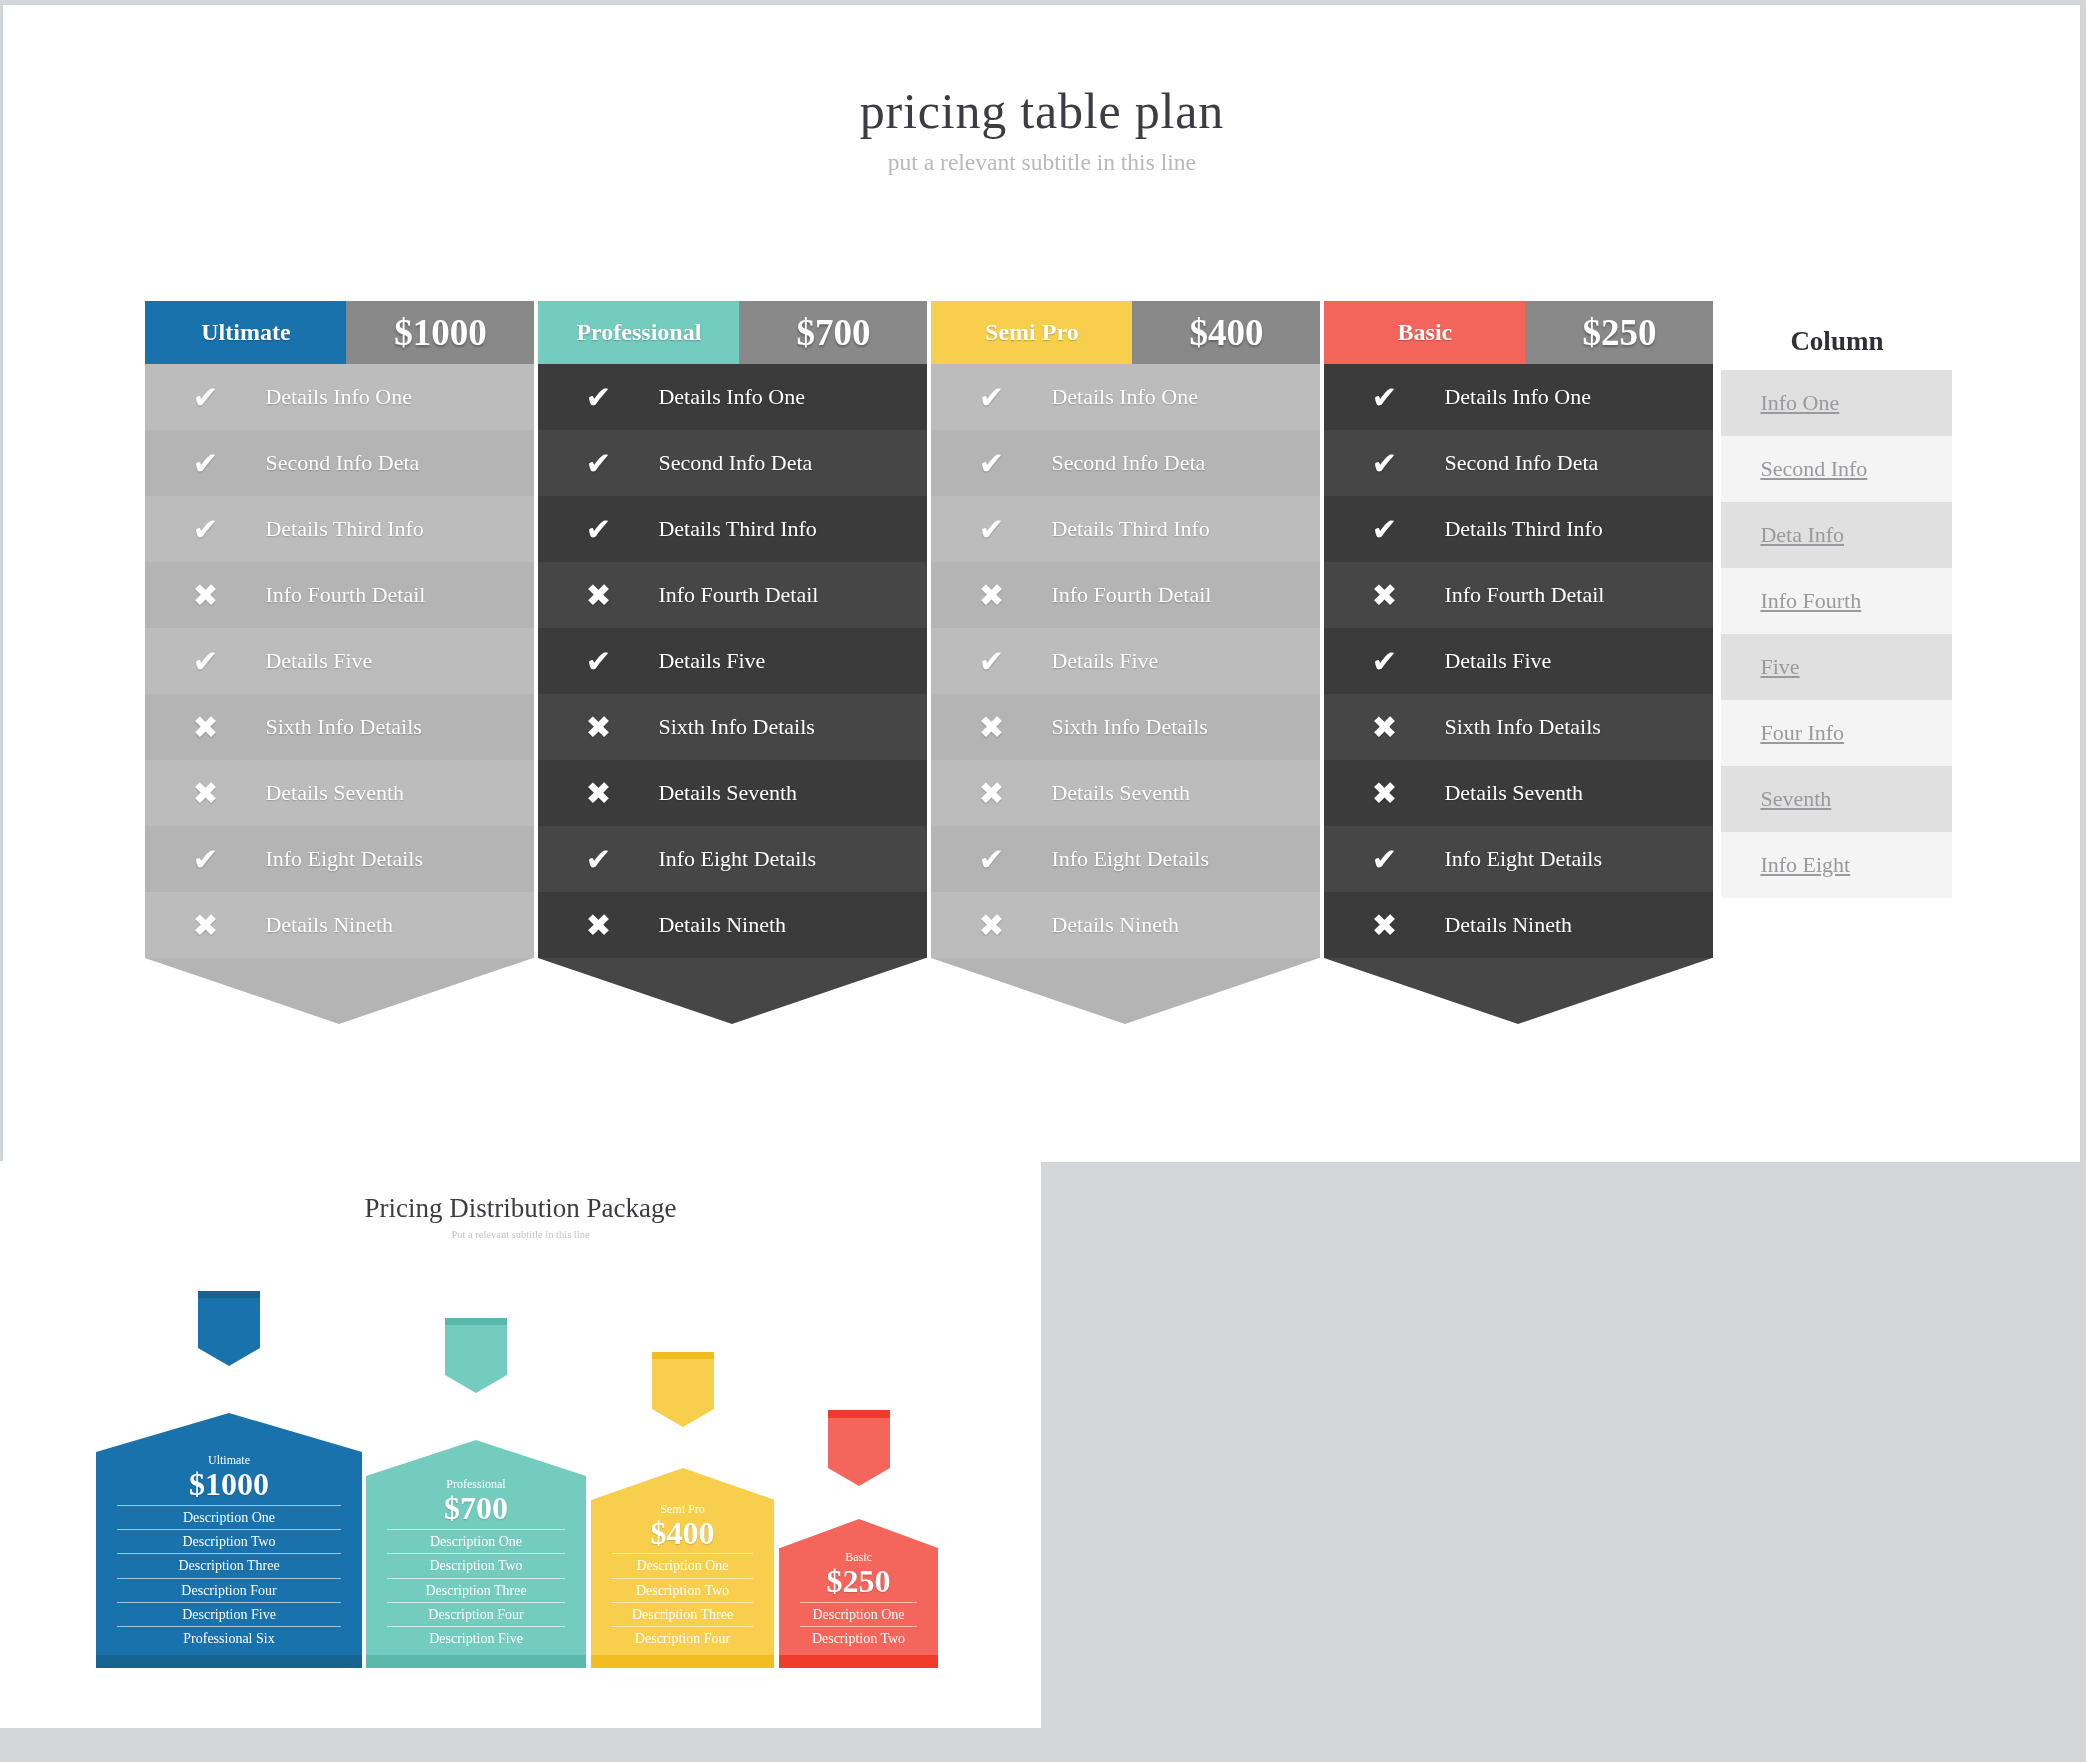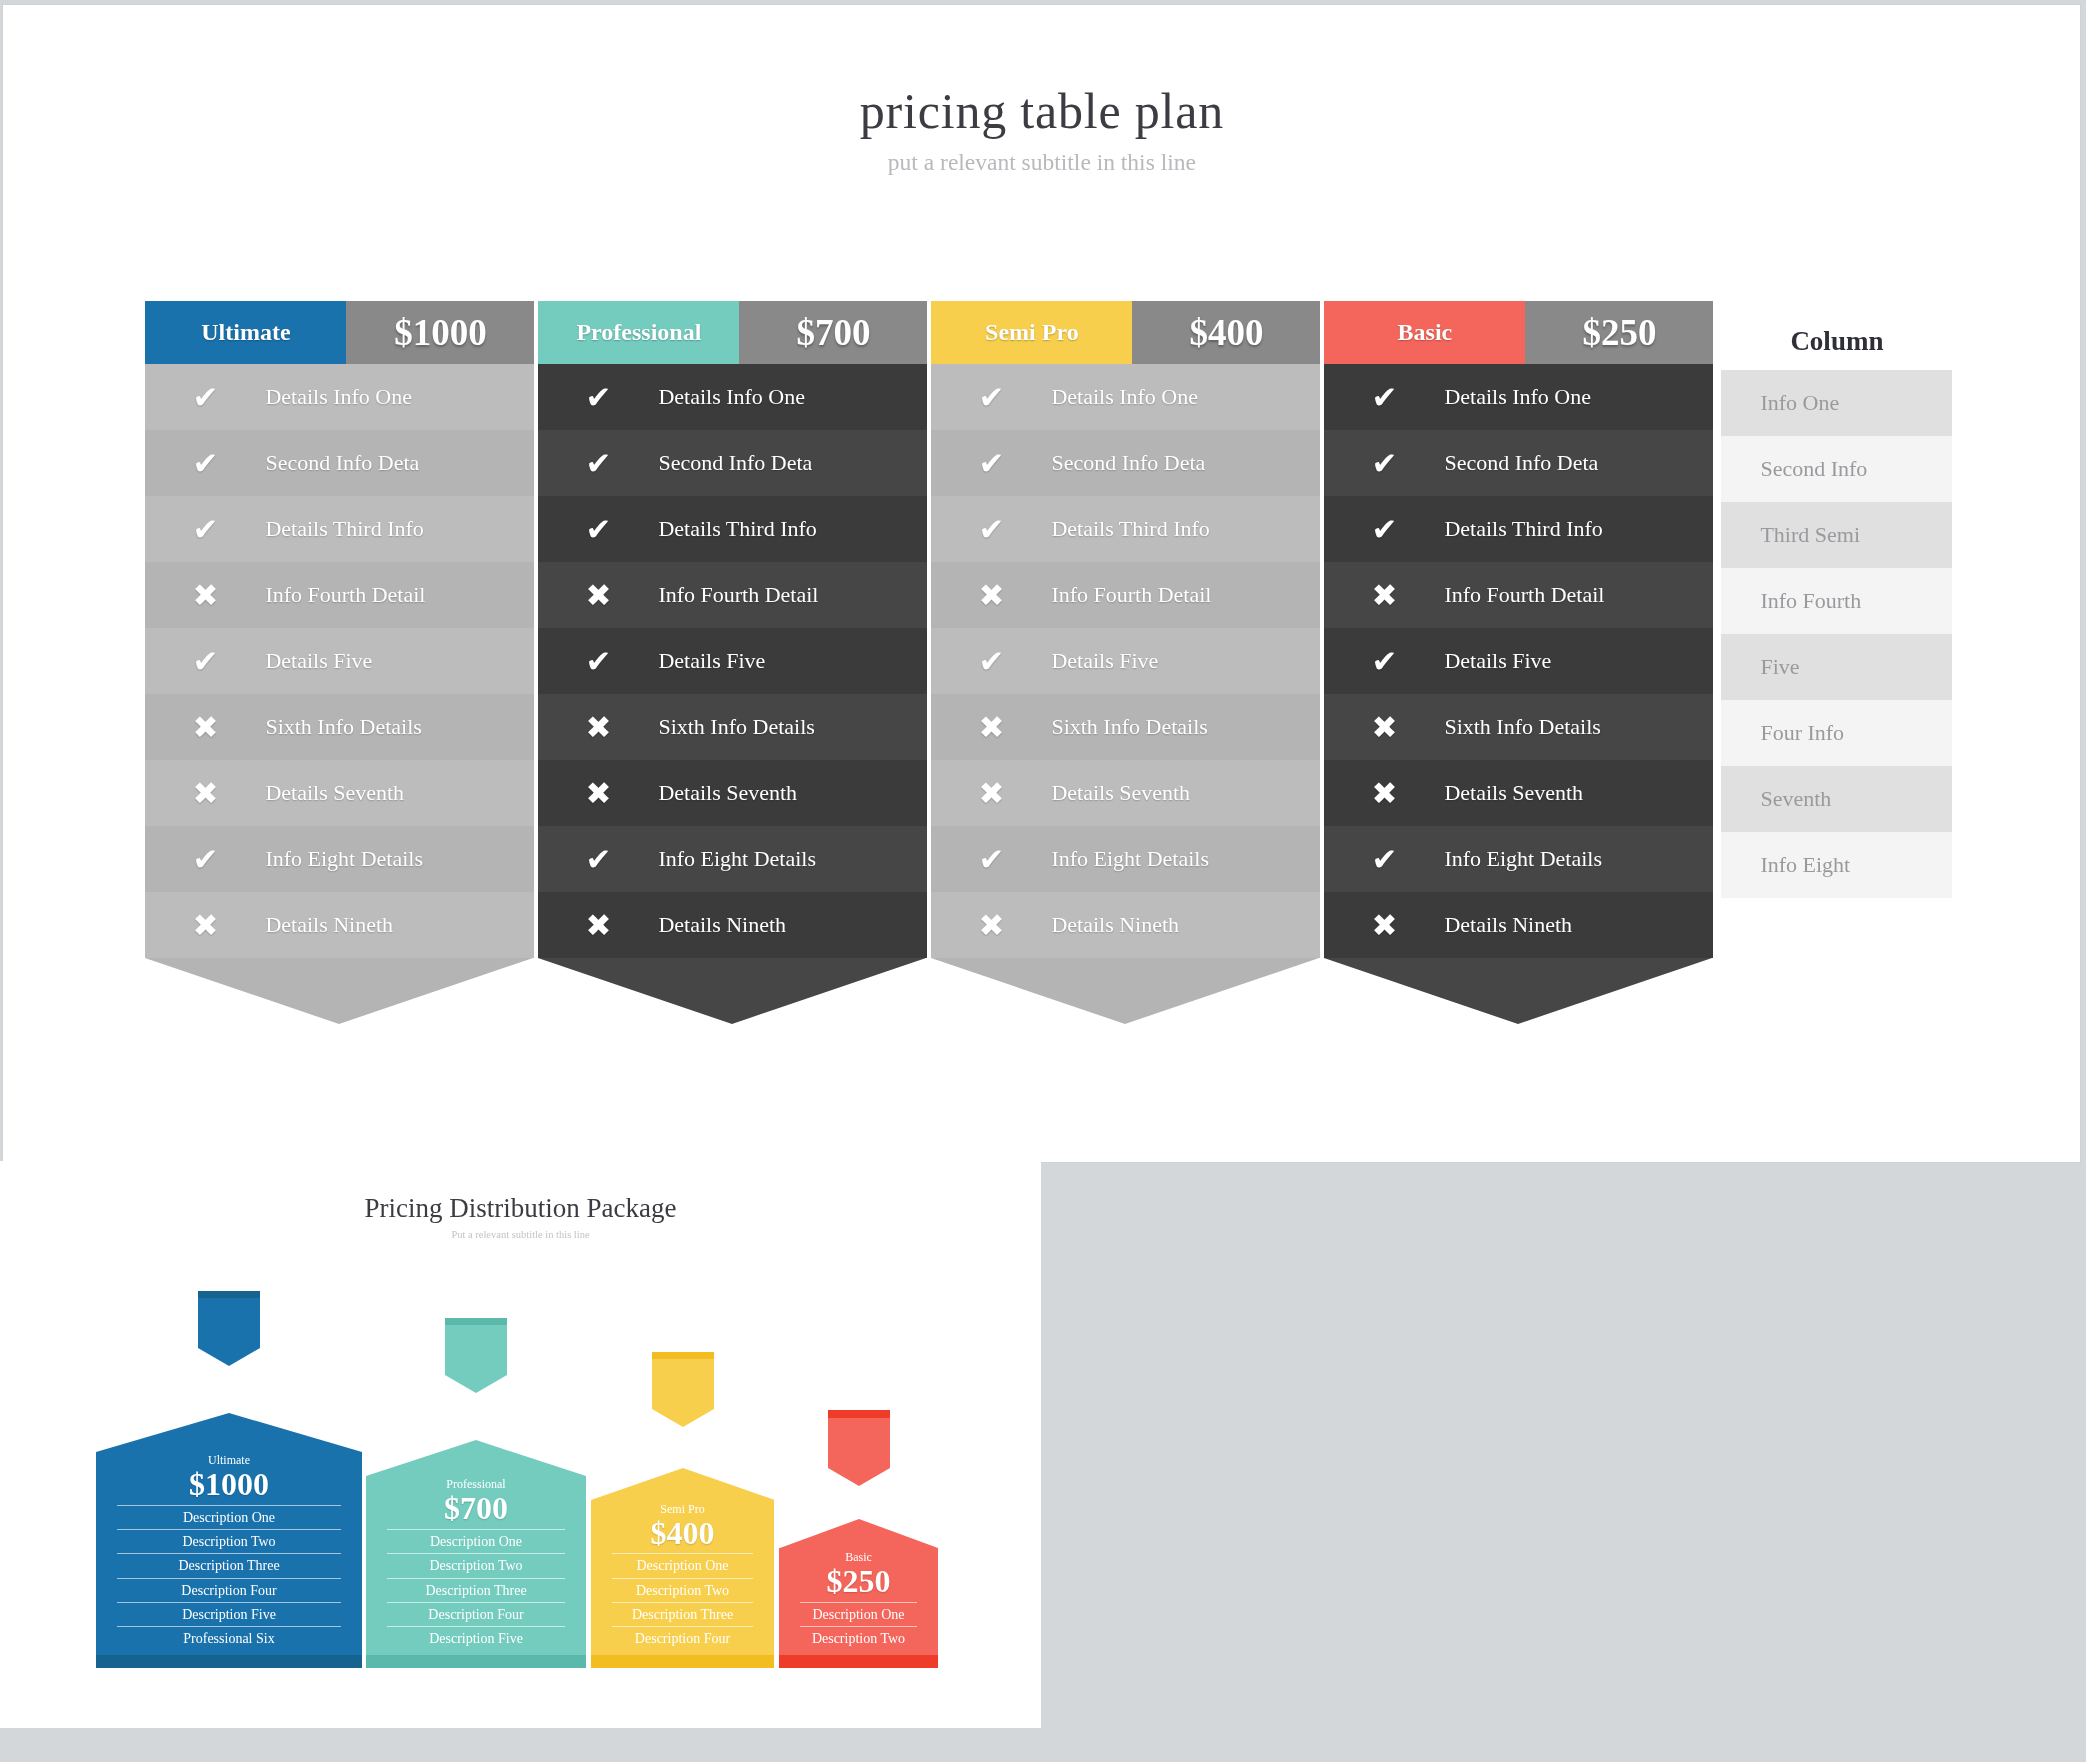--- a/index.html
+++ b/index.html
@@ -125,20 +125,21 @@
     font-weight: bold;
     color: #2f2f38;
     font-family: Liberation Serif, serif;
   }
   .column-row {
     height: 66px;
     display: flex; align-items: center;
     padding-left: 39px;
     font-size: 22px;
     color: #9a9a9e;
+    text-decoration: underline;
   }
   .column-row:nth-child(odd)  { background: #e0e0e0; }
   .column-row:nth-child(even) { background: #f4f4f4; }
 
   
   #slide-two {
     position: absolute;
     left: 0px;
     top: 1161px;
     width: 1041px;
@@ -402,21 +403,21 @@
         </div>
         <div class="plan-tail"></div>
       </div>
     </div>
 
   <div id="column-list">
     <div class="column-head">Column</div>
     <div id="column-rows">
         <div class="column-row">Info One</div>
         <div class="column-row">Second Info</div>
-        <div class="column-row">Third Semi</div>
+        <div class="column-row">Deta Info</div>
         <div class="column-row">Info Fourth</div>
         <div class="column-row">Five</div>
         <div class="column-row">Four Info</div>
         <div class="column-row">Seventh</div>
         <div class="column-row">Info Eight</div>
       </div>
   </div>
 
 </div>
 

